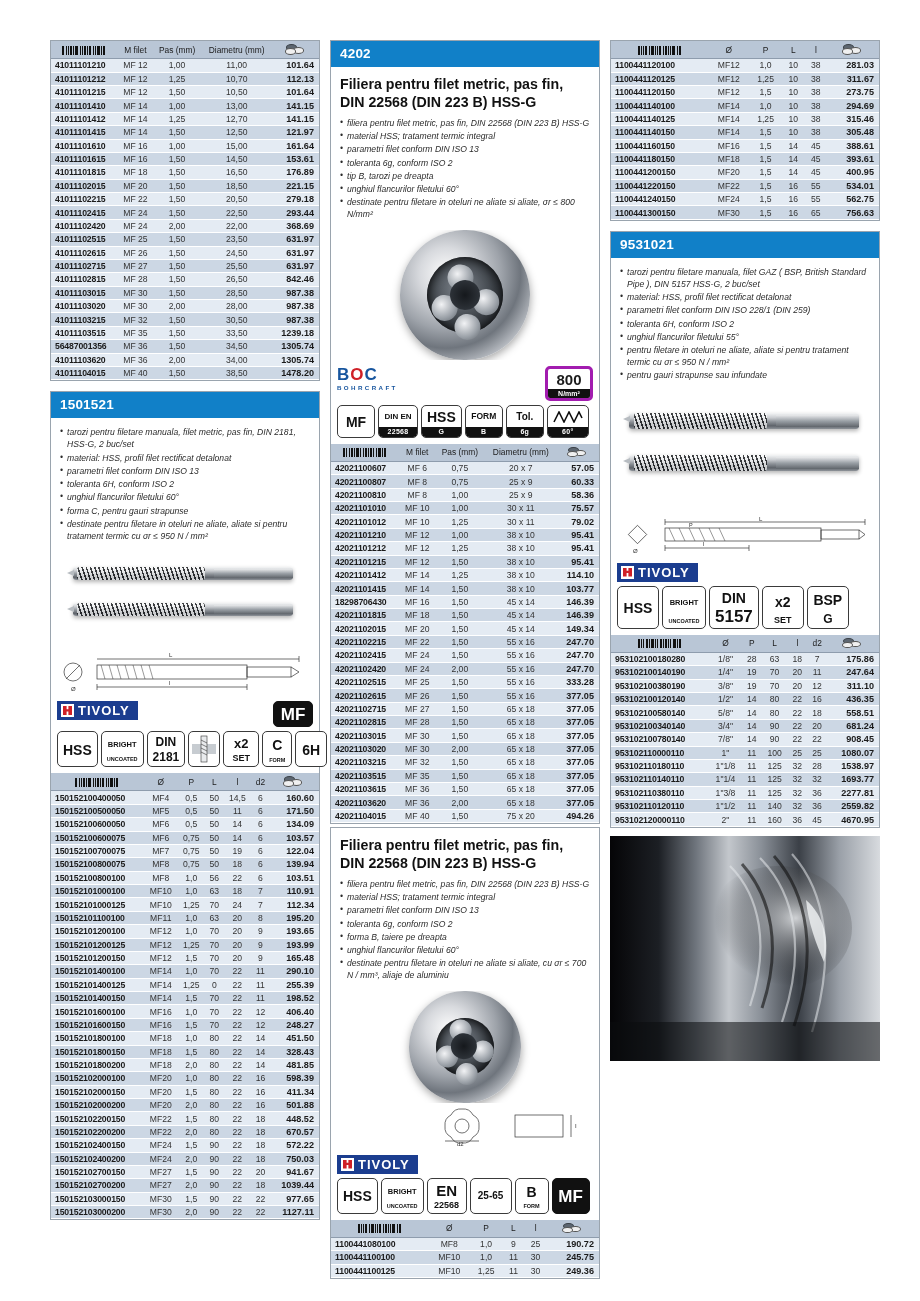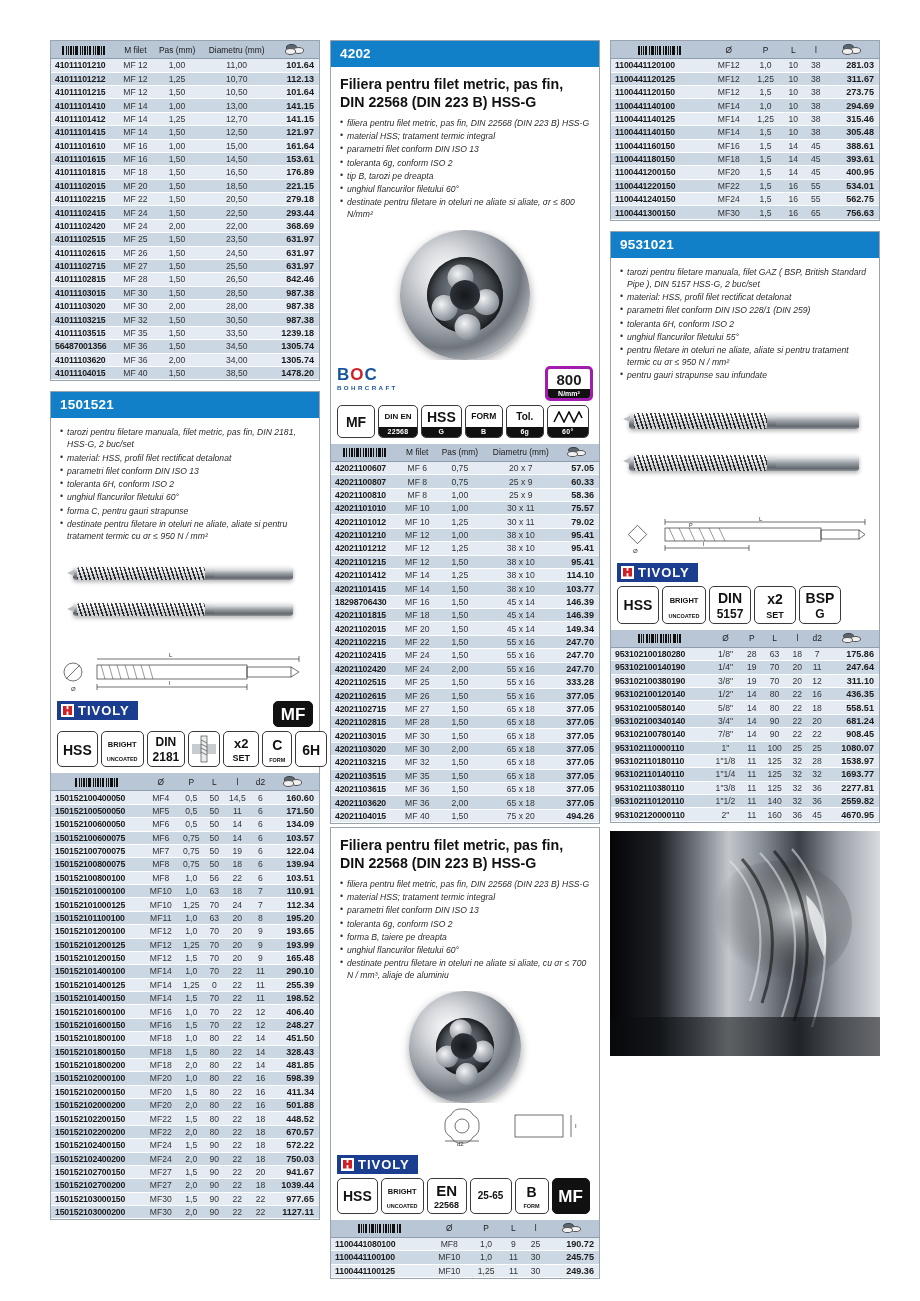--- a/index.html
+++ b/index.html
@@ -1317,21 +1317,21 @@
         <div class="badges">
           <div class="badge" style="min-width:42px">
             <div class="b-top">HSS</div>
           </div>
           <div class="badge" style="min-width:44px">
             <div class="b-top sm" style="font-size:7.5px;font-weight:bold">BRIGHT</div>
             <div class="b-top sm" style="font-size:5.5px;font-weight:bold;padding-top:0;flex:0">UNCOATED</div>
           </div>
           <div class="badge" style="min-width:42px">
             <div class="b-top" style="font-size:14px">DIN</div>
-            <div class="b-top" style="font-size:12px;padding-top:0;flex:0">5157</div>
+            <div class="b-top" style="font-size:17px;padding-top:0;flex:0">5157</div>
           </div>
           <div class="badge" style="min-width:42px">
             <div class="b-top" style="font-size:14px">x2</div>
             <div class="b-top" style="font-size:9px;padding-top:0;flex:0">SET</div>
           </div>
           <div class="badge" style="min-width:42px">
             <div class="b-top" style="font-size:14px">BSP</div>
             <div class="b-top" style="font-size:12px;padding-top:0;flex:0">G</div>
           </div>
         </div>

